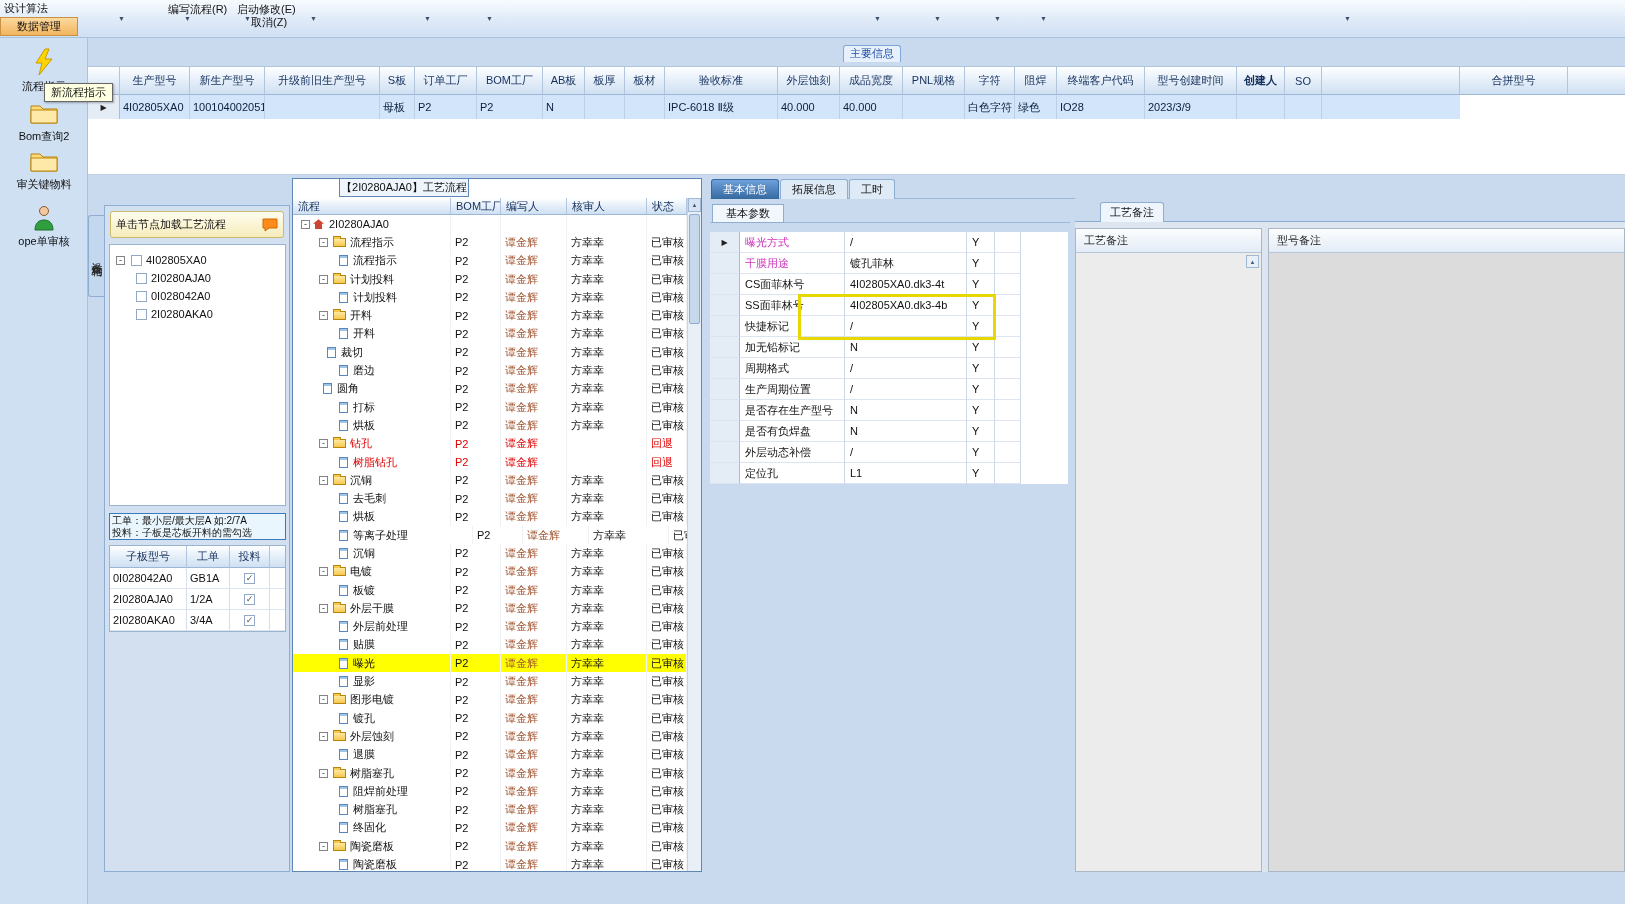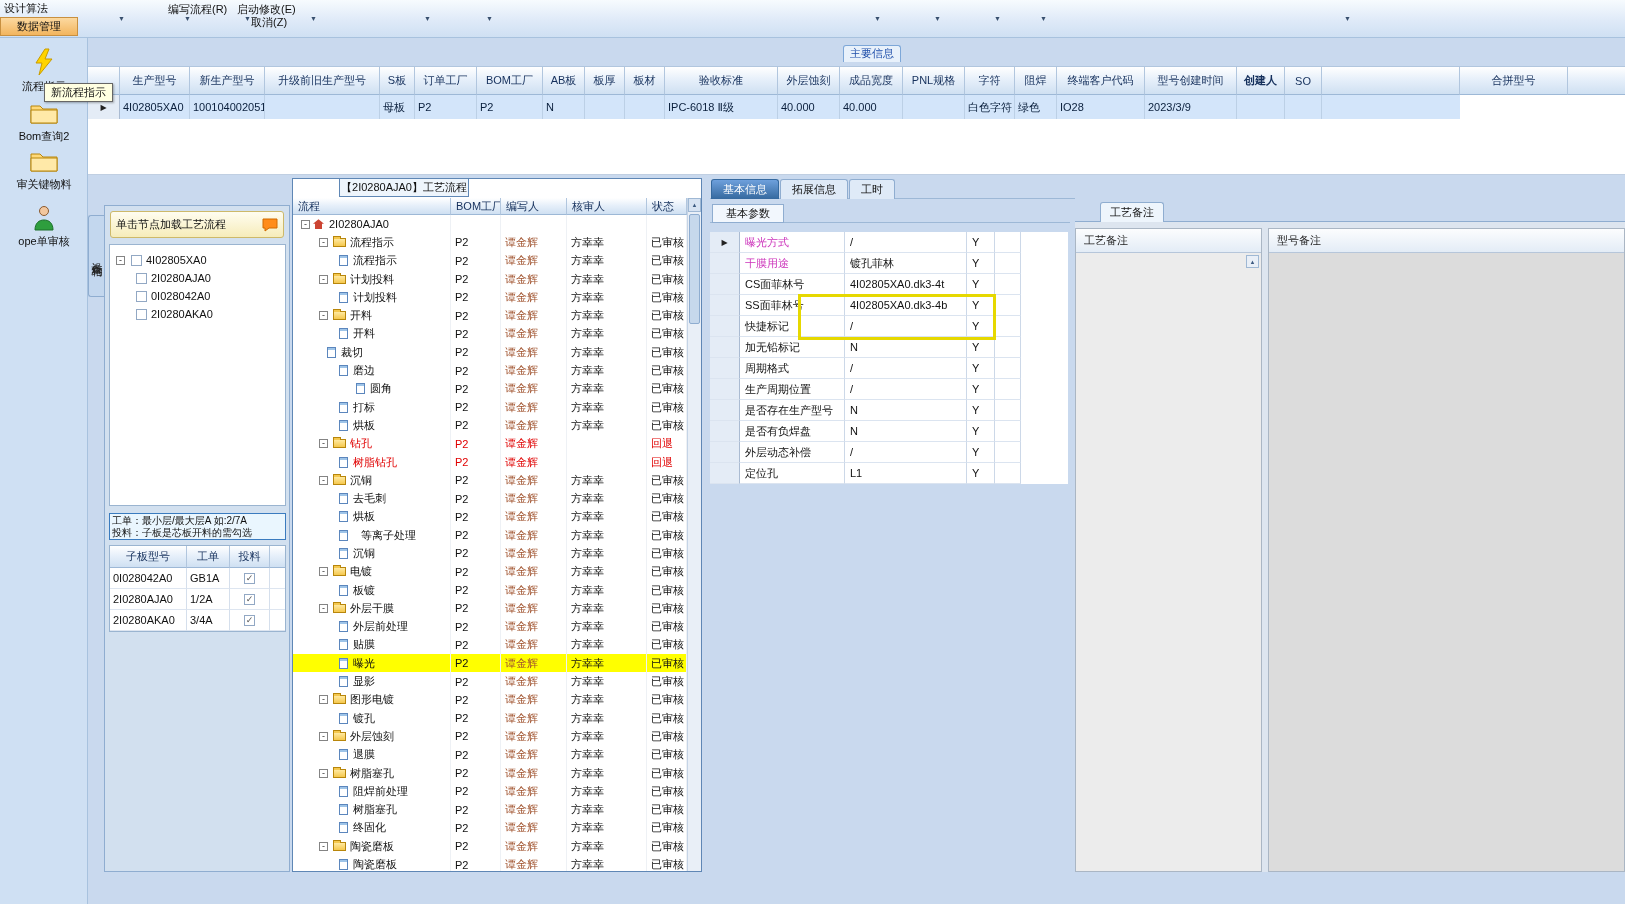--- a/index.html
+++ b/index.html
@@ -371,21 +371,21 @@
           <div class="fcell fname" style="width: 158px; padding-left: 46px;">
             <span class="doc-ico"></span>
             <span class="lab">磨边</span>
           </div>
           <div class="fcell" style="width: 50px;">P2</div>
           <div class="fcell writer" style="width: 66px;">谭金辉</div>
           <div class="fcell" style="width: 80px;">方幸幸</div>
           <div class="fcell" style="width: 40px;">已审核</div>
         </div>
         <div class="frow">
-          <div class="fcell fname" style="width: 158px; padding-left: 63px;">
+          <div class="fcell fname" style="width: 158px; padding-left: 30px;">
             <span class="doc-ico"></span>
             <span class="lab">圆角</span>
           </div>
           <div class="fcell" style="width: 50px;">P2</div>
           <div class="fcell writer" style="width: 66px;">谭金辉</div>
           <div class="fcell" style="width: 80px;">方幸幸</div>
           <div class="fcell" style="width: 40px;">已审核</div>
         </div>
         <div class="frow">
           <div class="fcell fname" style="width: 158px; padding-left: 46px;">
@@ -453,21 +453,21 @@
           <div class="fcell fname" style="width: 158px; padding-left: 46px;">
             <span class="doc-ico"></span>
             <span class="lab">烘板</span>
           </div>
           <div class="fcell" style="width: 50px;">P2</div>
           <div class="fcell writer" style="width: 66px;">谭金辉</div>
           <div class="fcell" style="width: 80px;">方幸幸</div>
           <div class="fcell" style="width: 40px;">已审核</div>
         </div>
         <div class="frow">
-          <div class="fcell fname" style="width: 158px; padding-left: 46px; gap: 8px;">
+          <div class="fcell fname" style="width: 180px; padding-left: 46px;">
             <span class="doc-ico"></span>
             <span class="lab">等离子处理</span>
           </div>
           <div class="fcell" style="width: 50px;">P2</div>
           <div class="fcell writer" style="width: 66px;">谭金辉</div>
           <div class="fcell" style="width: 80px;">方幸幸</div>
           <div class="fcell" style="width: 40px;">已审核</div>
         </div>
         <div class="frow">
           <div class="fcell fname" style="width: 158px; padding-left: 46px;">

